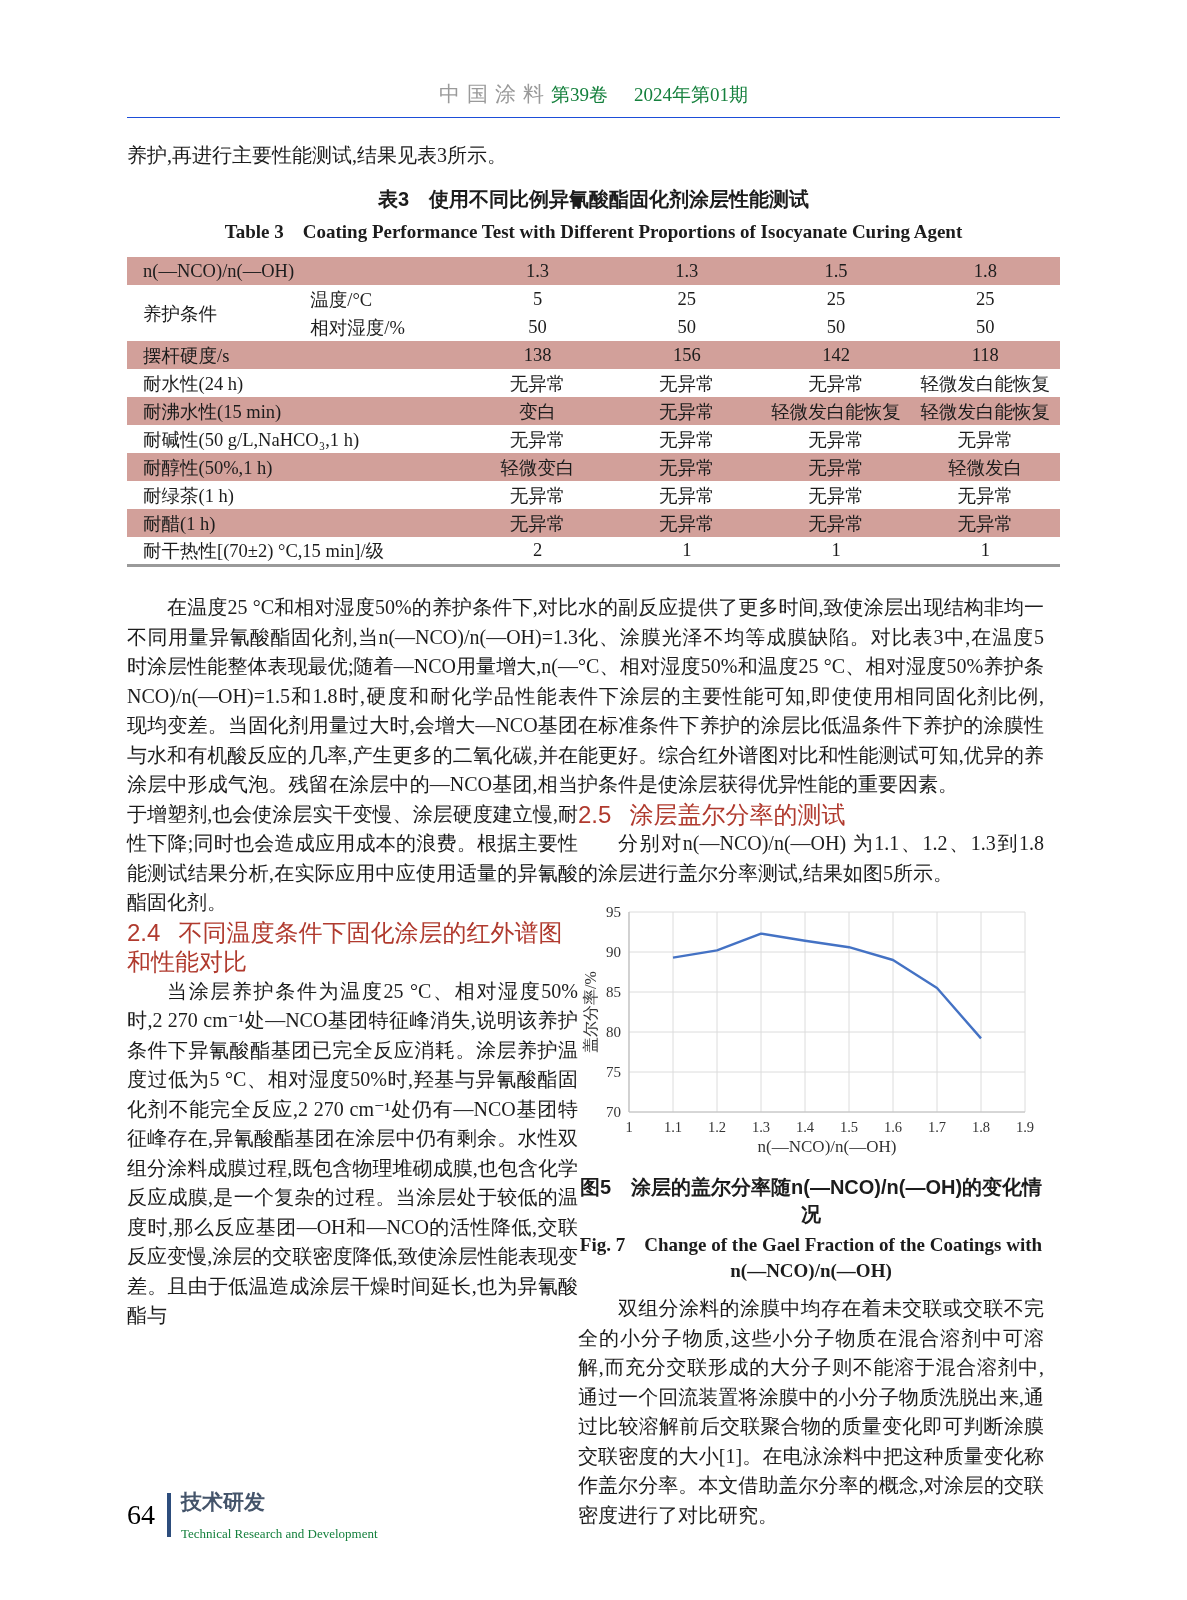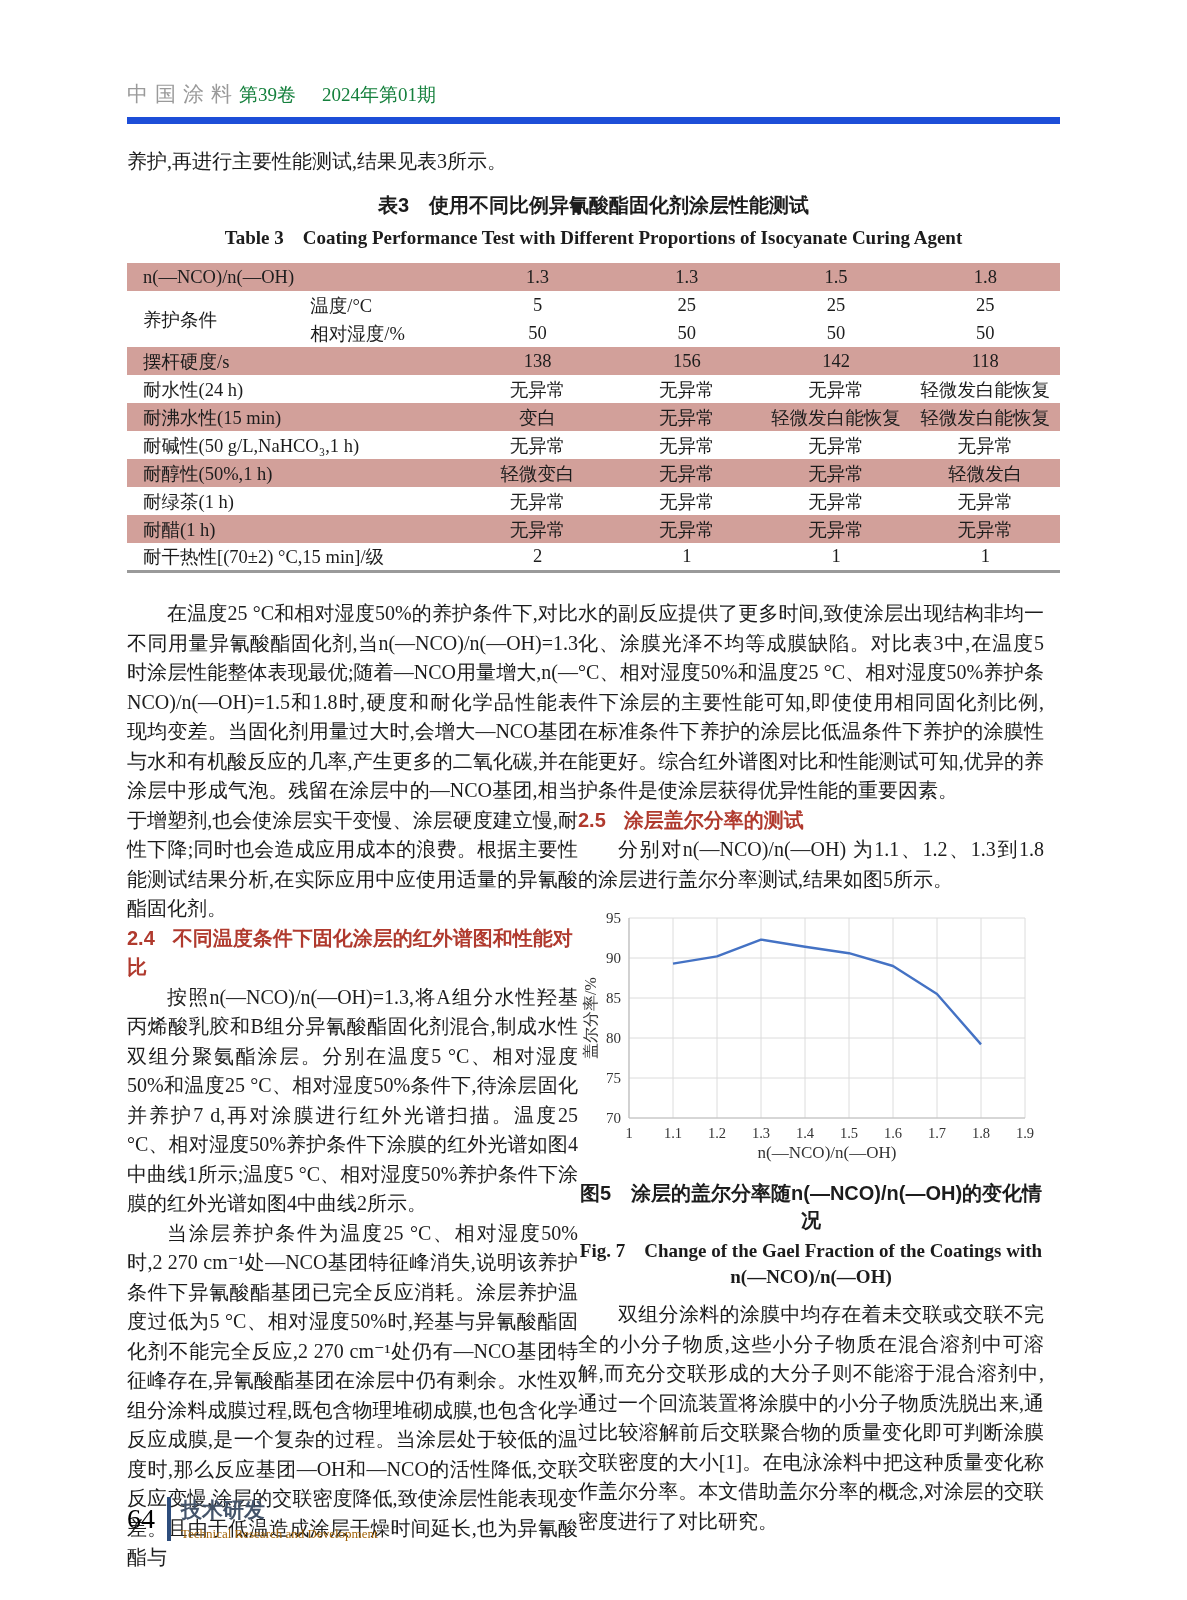--- a/index.html
+++ b/index.html
@@ -9,22 +9,22 @@
     width:1187px; height:1600px;
     margin:0 auto;
     background:#ffffff;
     font-family:"Liberation Serif","DejaVu Serif",serif;
     color:#1c1c1c;
     padding:80px 127px 0 127px;
     overflow:hidden;
   }
   
   .running-head {
-    display:flex; justify-content:flex-start; align-items:flex-end;
-    border-bottom:7px solid #1d4ed8;
+    display:flex; justify-content:center; align-items:flex-end;
+    border-bottom:1px solid #1d4ed8;
     padding-bottom:9px;
   }
   .rh-left { color:#9a9a9a; font-size:21px; letter-spacing:7px; }
   .rh-right { color:#15803d; font-size:19px; }
   .rh-right .vol { margin-right:26px; }
   
   .intro { font-size:20px; margin-top:22px; line-height:30px; }
   
   .tbl-cap-cn { text-align:center; font-weight:bold; font-size:20px; margin-top:16px;
     font-family:"Liberation Sans","DejaVu Sans",sans-serif; }
@@ -39,36 +39,36 @@
   tr.pink { background:#d2a09a; }
   tr.white { background:#ffffff; }
   
   .columns { display:flex; margin-top:26px; }
   .col { width:451px; }
   .col-r { width:466px; }
   .body-p { font-size:20px; line-height:29.5px; text-align:justify; text-indent:2em; }
   .body-p.noind { text-indent:0; }
   .sec-h {
     font-family:"Liberation Sans","DejaVu Sans",sans-serif;
-    font-weight:bold; color:#b03a2e; font-size:20px; line-height:29.5px;
+    font-weight:normal; color:#b03a2e; font-size:24px; line-height:29.5px;
   }
   .sec-h .sec-num { margin-right:18px; }
   
   figure.fig5 { margin:14px 0 10px 0; }
   .chart-wrap { width:460px; margin:0 auto; }
   .fig-cap-cn { text-align:center; font-weight:bold; font-size:20px; margin-top:10px;
     font-family:"Liberation Sans","DejaVu Sans",sans-serif; }
   .fig-cap-en { text-align:center; font-weight:bold; font-size:19px; margin-top:4px; line-height:26px; }
   
   .footer { position:absolute; left:127px; bottom:58px; display:flex; align-items:center; }
   .pnum { font-size:28px; color:#000000; margin-right:12px; }
   .fbar { width:4px; height:44px; background:#2d4d7c; margin-right:10px; }
   .fcn { font-size:21px; font-weight:bold; color:#44546a;
     font-family:"Liberation Sans","DejaVu Sans",sans-serif; }
-  .fen { font-size:13px; color:#a16207; margin-top:2px; }
+  .fen { font-size:13px; color:#15803d; margin-top:10px; }
   svg text { font-family:"Liberation Serif","DejaVu Serif",serif; }
 </style>
 </head>
 <body>
 
 <div class="page">
 
   <div class="running-head">
     <span class="rh-left">中国涂料</span>
     <span class="rh-right">
@@ -169,21 +169,20 @@
           <td class="val">1</td>
           <td class="val">1</td>
         </tr>
       </tbody>
   </table>
 
   <div class="columns">
     <div class="col" id="left-col">
         <p class="body-p">在温度25 °C和相对湿度50%的养护条件下,对比不同用量异氰酸酯固化剂,当n(—NCO)/n(—OH)=1.3时涂层性能整体表现最优;随着—NCO用量增大,n(—NCO)/n(—OH)=1.5和1.8时,硬度和耐化学品性能表现均变差。当固化剂用量过大时,会增大—NCO基团与水和有机酸反应的几率,产生更多的二氧化碳,并在涂层中形成气泡。残留在涂层中的—NCO基团,相当于增塑剂,也会使涂层实干变慢、涂层硬度建立慢,耐性下降;同时也会造成应用成本的浪费。根据主要性能测试结果分析,在实际应用中应使用适量的异氰酸酯固化剂。</p>
         <div class="sec-h"><span class="sec-num">2.4</span><span>不同温度条件下固化涂层的红外谱图和性能对比</span></div>
-        <p class="body-p">按照n(—NCO)/n(—OH)=1.3,将A组分水性羟基丙烯酸乳胶和B组分异氰酸酯固化剂混合,制成水性双组分聚氨酯涂层。分别在温度5 °C、相对湿度50%和温度25 °C、相对湿度50%条件下,待涂层固化并养护7 d,再对涂膜进行红外光谱扫描。温度25 °C、相对湿度50%养护条件下涂膜的红外光谱如图4中曲线1所示;温度5 °C、相对湿度50%养护条件下涂膜的红外光谱如图4中曲线2所示。</p>
         <p class="body-p">当涂层养护条件为温度25 °C、相对湿度50%时,2 270 cm⁻¹处—NCO基团特征峰消失,说明该养护条件下异氰酸酯基团已完全反应消耗。涂层养护温度过低为5 °C、相对湿度50%时,羟基与异氰酸酯固化剂不能完全反应,2 270 cm⁻¹处仍有—NCO基团特征峰存在,异氰酸酯基团在涂层中仍有剩余。水性双组分涂料成膜过程,既包含物理堆砌成膜,也包含化学反应成膜,是一个复杂的过程。当涂层处于较低的温度时,那么反应基团—OH和—NCO的活性降低,交联反应变慢,涂层的交联密度降低,致使涂层性能表现变差。且由于低温造成涂层干燥时间延长,也为异氰酸酯与</p>
       </div>
     <div class="col col-r">
       <div id="right-top">
           <p class="body-p noind">水的副反应提供了更多时间,致使涂层出现结构非均一化、涂膜光泽不均等成膜缺陷。对比表3中,在温度5 °C、相对湿度50%和温度25 °C、相对湿度50%养护条件下涂层的主要性能可知,即使使用相同固化剂比例,在标准条件下养护的涂层比低温条件下养护的涂膜性能更好。综合红外谱图对比和性能测试可知,优异的养护条件是使涂层获得优异性能的重要因素。</p>
           <div class="sec-h"><span class="sec-num">2.5</span><span>涂层盖尔分率的测试</span></div>
           <p class="body-p">分别对n(—NCO)/n(—OH) 为1.1、1.2、1.3到1.8的涂层进行盖尔分率测试,结果如图5所示。</p>
         </div>
       <figure class="fig5">
         <div class="chart-wrap" id="chart"><svg viewBox="0 0 460 258" width="460" height="258">

